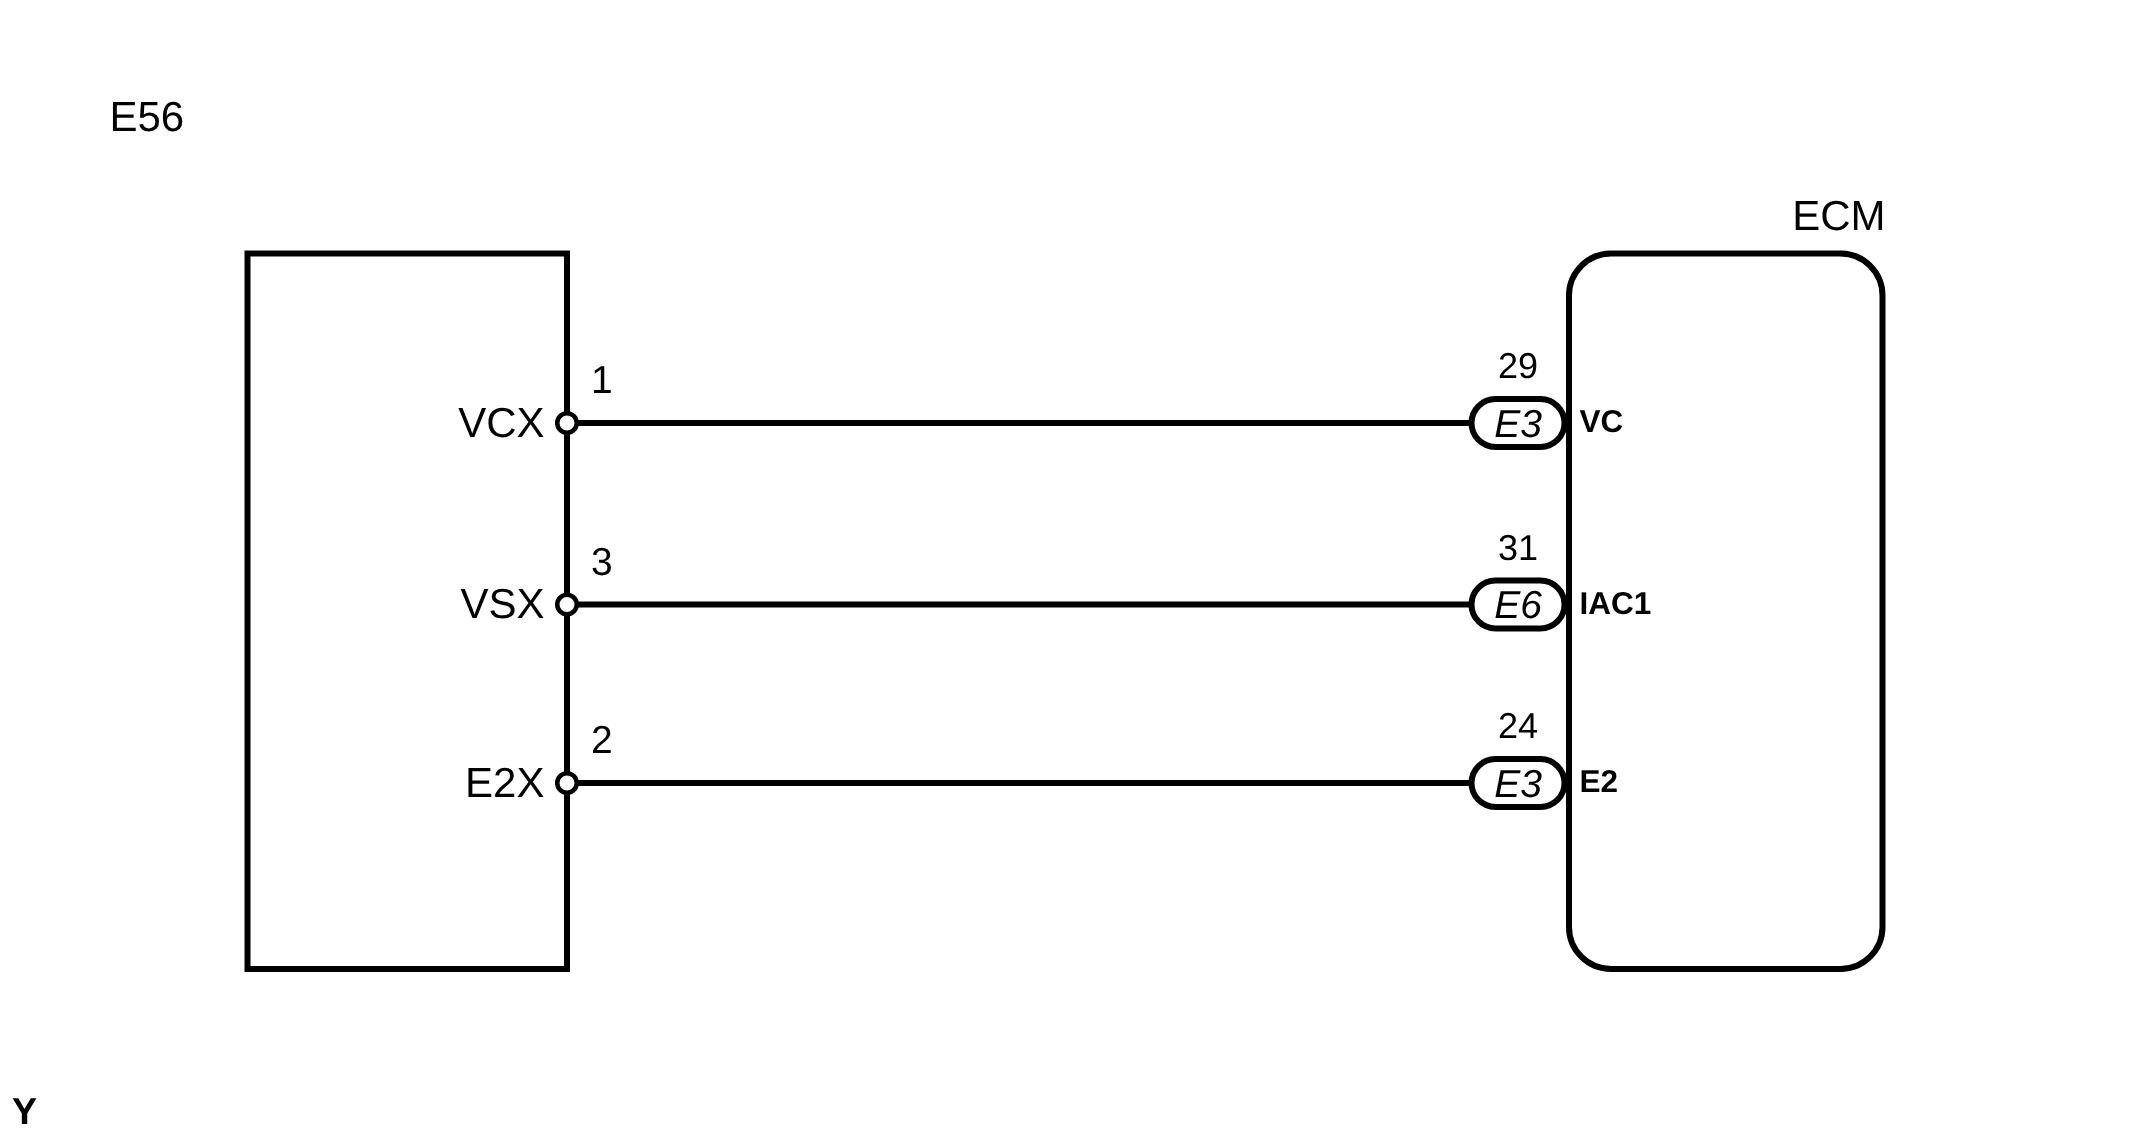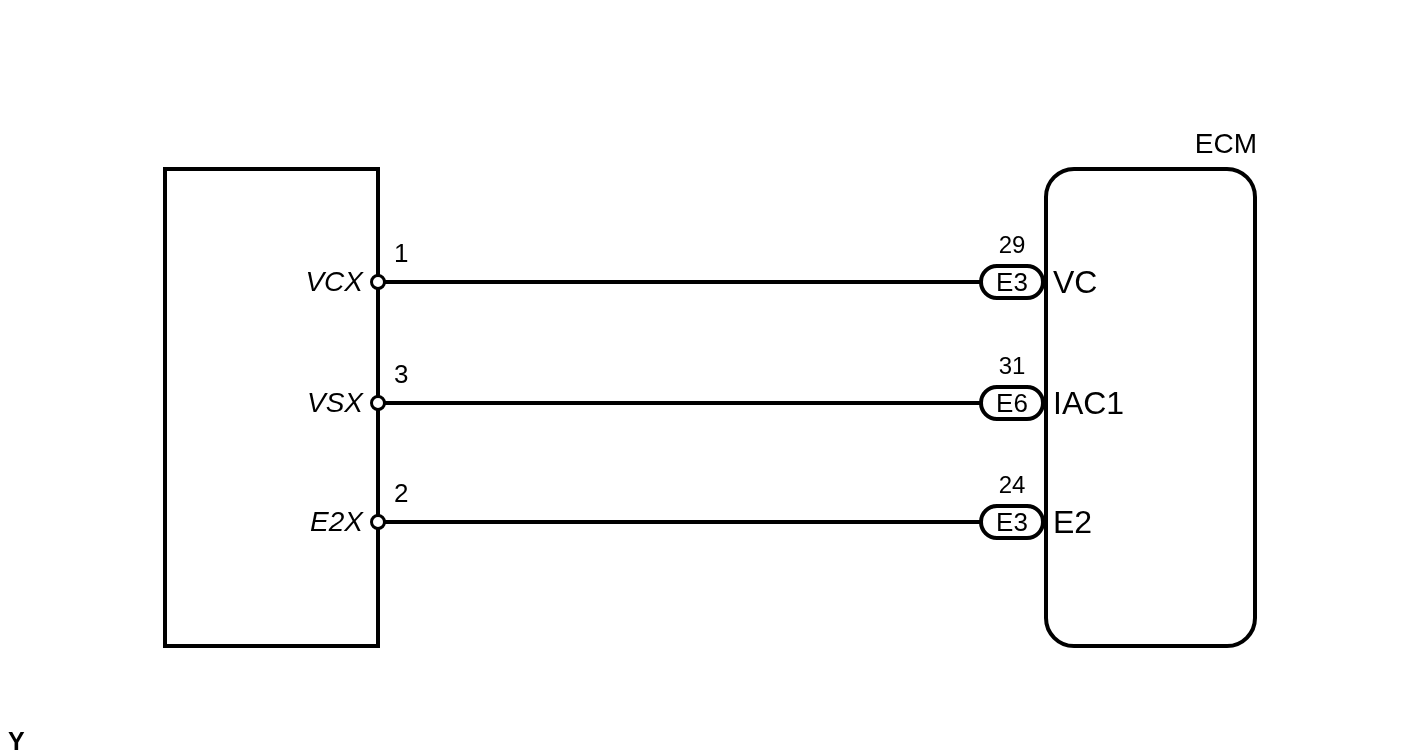--- a/index.html
+++ b/index.html
@@ -73,21 +73,20 @@
 
   .pin-label {
     position: absolute;
     left: 230px;
     width: 133px;
     top: -16px;
     height: 32px;
     line-height: 32px;
     text-align: right;
     font-size: 28px;
-    font-style: italic;
   }
   .pin-circle {
     position: absolute;
     left: 370px;
     top: -8px;
     width: 16px;
     height: 16px;
     box-sizing: border-box;
     border: 3px solid #000;
     border-radius: 50%;
@@ -131,45 +130,48 @@
     border: 4px solid #000;
     border-radius: 18px;
     background: #fff;
     z-index: 2;
     text-align: center;
   }
   .oval-text {
     display: block;
     line-height: 28px;
     font-size: 26px;
+    font-style: italic;
   }
   .signal {
     position: absolute;
     left: 1053px;
     top: -16px;
     height: 32px;
     line-height: 32px;
-    font-size: 32px;
+    font-size: 21px;
     z-index: 3;
+    font-weight: bold;
   }
   .page-marker {
     position: absolute;
     left: 8px;
     top: 726px;
     font-size: 25px;
     font-weight: bold;
     line-height: 30px;
   }
 </style>
 </head>
 <body>
 
 <div class="canvas">
 
   <div class="title-block">
+    <div>E56</div>
   </div>
 
   <div class="sensor-box"></div>
 
   <div class="ecm-label">ECM</div>
   <div class="ecm-box"></div>
 
   <div class="row row-0">
     <span class="pin-label">VCX</span>
     <span class="pin-circle"></span>

